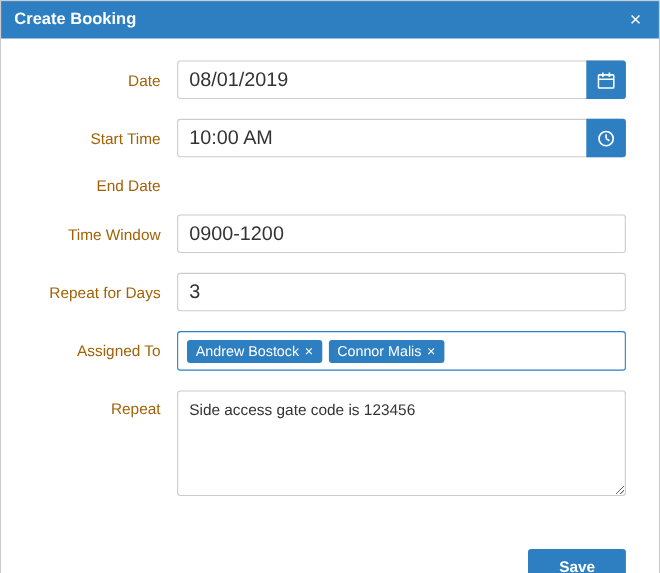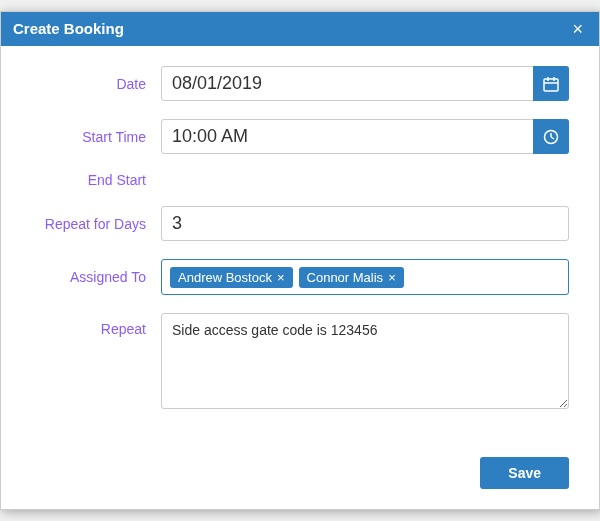--- a/index.html
+++ b/index.html
@@ -44,21 +44,21 @@
     }
     .form-row {
       display: flex;
       align-items: center;
       margin-bottom: 18px;
     }
     .form-label {
       width: 130px;
       text-align: right;
       padding-right: 15px;
-      color: #8b5cf6;
+      color: #a16207;
       font-size: 14px;
       flex-shrink: 0;
     }
     .form-control {
       flex: 1;
       position: relative;
       display: flex;
       align-items: center;
     }
     .input-field {
@@ -179,23 +179,29 @@
           <svg width="16" height="16" viewBox="0 0 16 16" fill="none" xmlns="http://www.w3.org/2000/svg">
             <circle cx="8" cy="8" r="6.5" stroke="white" stroke-width="1.5"></circle>
             <line x1="8" y1="4" x2="8" y2="8" stroke="white" stroke-width="1.5"></line>
             <line x1="8" y1="8" x2="11" y2="10" stroke="white" stroke-width="1.5"></line>
           </svg>
         </div>
       </div>
     </div>
 
     <div class="form-row">
-      <div class="form-label">End Start</div>
-    </div>
-
+      <div class="form-label">End Date</div>
+    </div>
+
+    <div class="form-row">
+      <div class="form-label">Time Window</div>
+      <div class="form-control">
+        <input type="text" class="input-field" value="0900-1200" style="padding-right: 10px;">
+      </div>
+    </div>
 
     <div class="form-row">
       <div class="form-label">Repeat for Days</div>
       <div class="form-control">
         <input type="text" class="input-field" value="3" style="padding-right: 10px;">
       </div>
     </div>
 
     <div class="form-row">
       <div class="form-label">Assigned To</div>

